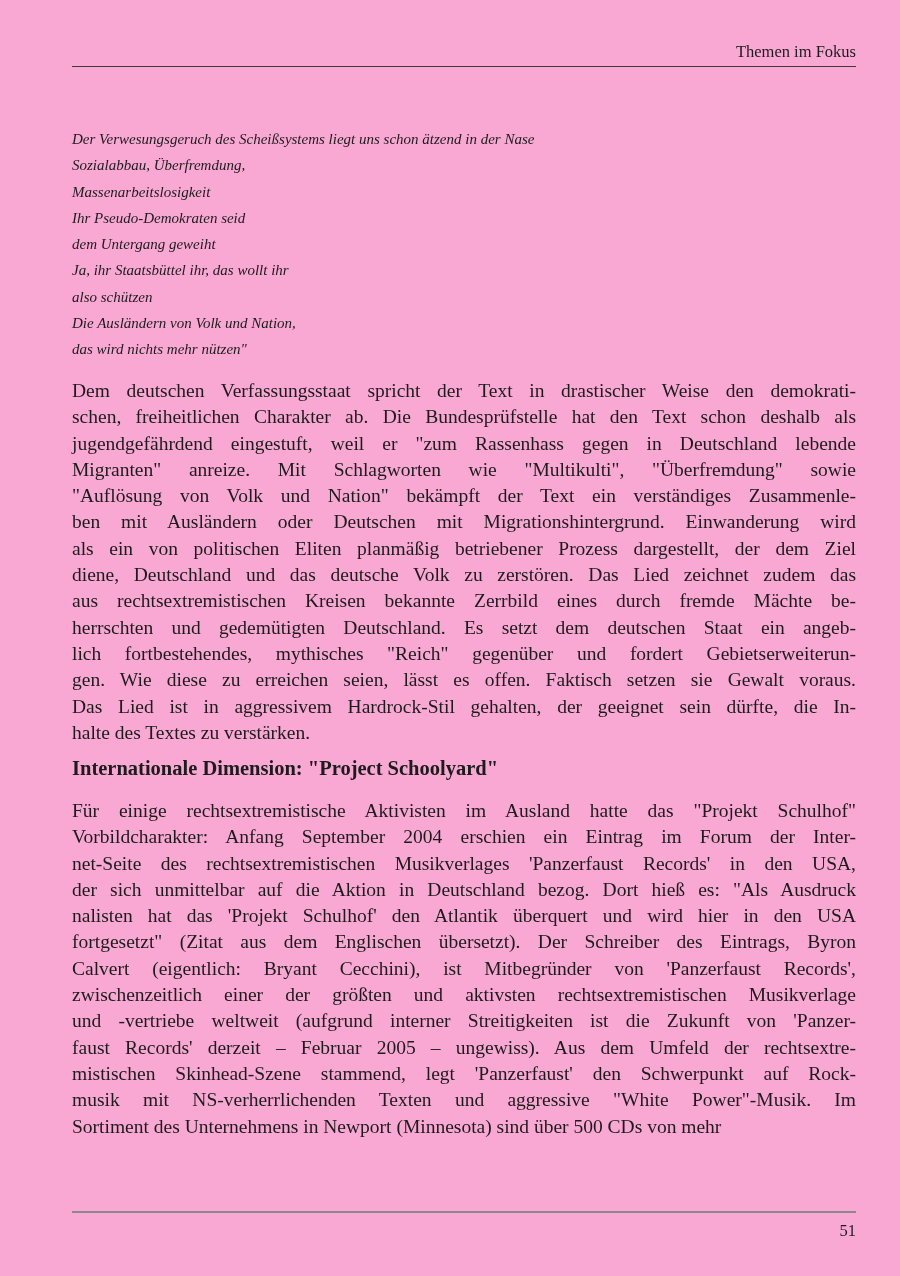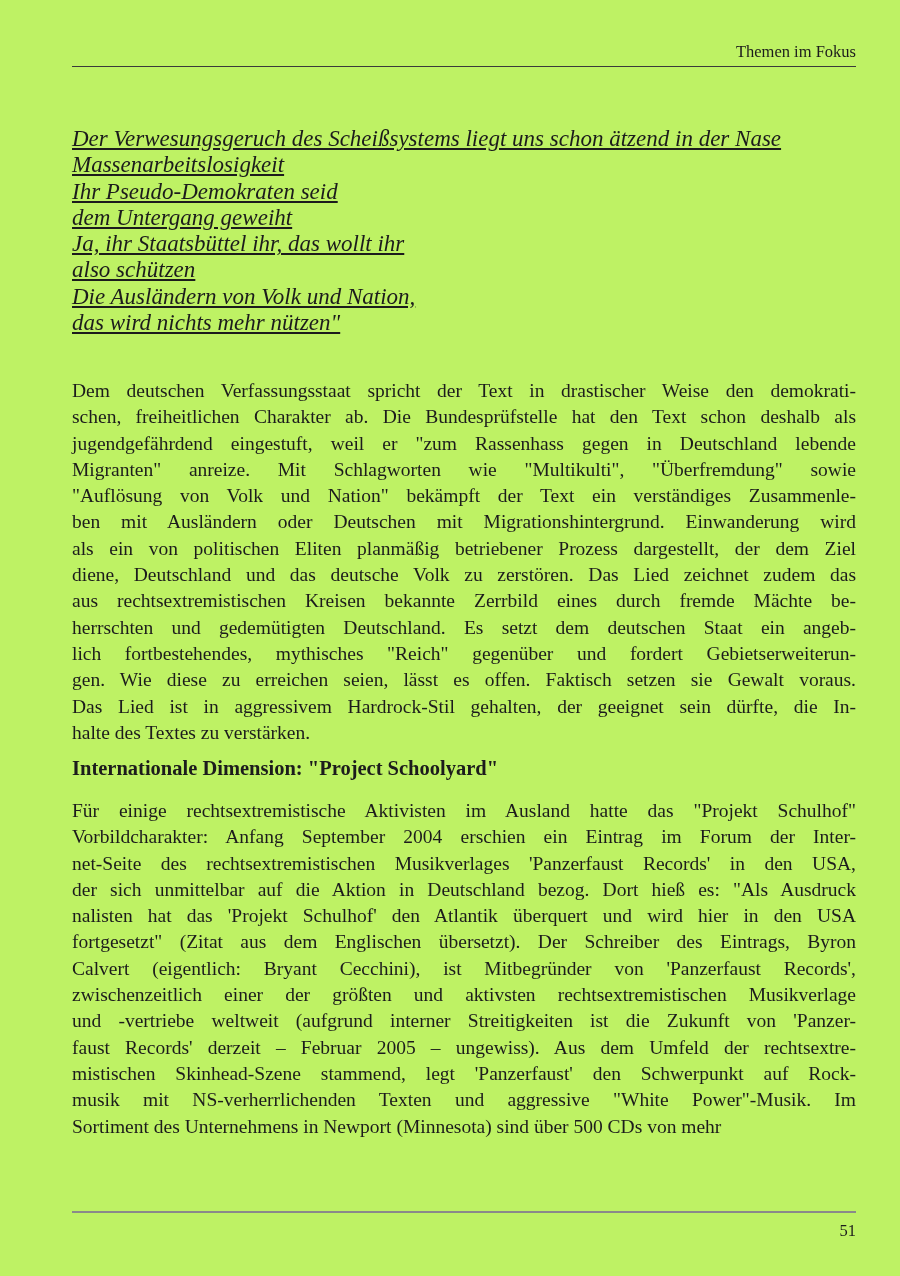--- a/index.html
+++ b/index.html
@@ -1,20 +1,20 @@
 <!DOCTYPE html>
 <html><head>
 <meta charset="utf-8">
 <style>
   html, body { margin: 0; padding: 0; background: #e8e8e8; }
   .page {
     position: relative;
     width: 900px;
     height: 1276px;
-    background: #bef264;
+    background: #f9a8d4;
     font-family: "Liberation Serif", serif;
     color: #1c1c1c;
     overflow: hidden;
   }
   .header-title {
     position: absolute;
     top: 42px;
     right: 44px;
     font-size: 16.5px;
     line-height: 20px;
@@ -27,23 +27,22 @@
     width: 784px;
     height: 1px;
     background: #3a3a3a;
   }
   .quote-block {
     position: absolute;
     top: 126px;
     left: 72px;
     width: 784px;
     font-style: italic;
-    font-size: 23px;
+    font-size: 15px;
     line-height: 26.3px;
-    text-decoration: underline;
   }
   .body-paragraph {
     position: absolute;
     left: 72px;
     width: 784px;
     font-size: 19.5px;
     line-height: 26.3px;
   }
   .paragraph-1 { top: 378px; }
   .paragraph-2 { top: 798px; }
@@ -85,20 +84,21 @@
 <body>
 
 <div class="page">
 
   <div class="header-title">Themen im Fokus</div>
 
   <div class="header-rule"></div>
 
   <div class="quote-block">
       <div class="quote-line">Der Verwesungsgeruch des Scheißsystems liegt uns schon ätzend in der Nase</div>
+      <div class="quote-line">Sozialabbau, Überfremdung,</div>
       <div class="quote-line">Massenarbeitslosigkeit</div>
       <div class="quote-line">Ihr Pseudo-Demokraten seid</div>
       <div class="quote-line">dem Untergang geweiht</div>
       <div class="quote-line">Ja, ihr Staatsbüttel ihr, das wollt ihr</div>
       <div class="quote-line">also schützen</div>
       <div class="quote-line">Die Ausländern von Volk und Nation,</div>
       <div class="quote-line">das wird nichts mehr nützen"</div>
     </div>
 
   <div class="body-paragraph paragraph-1">

